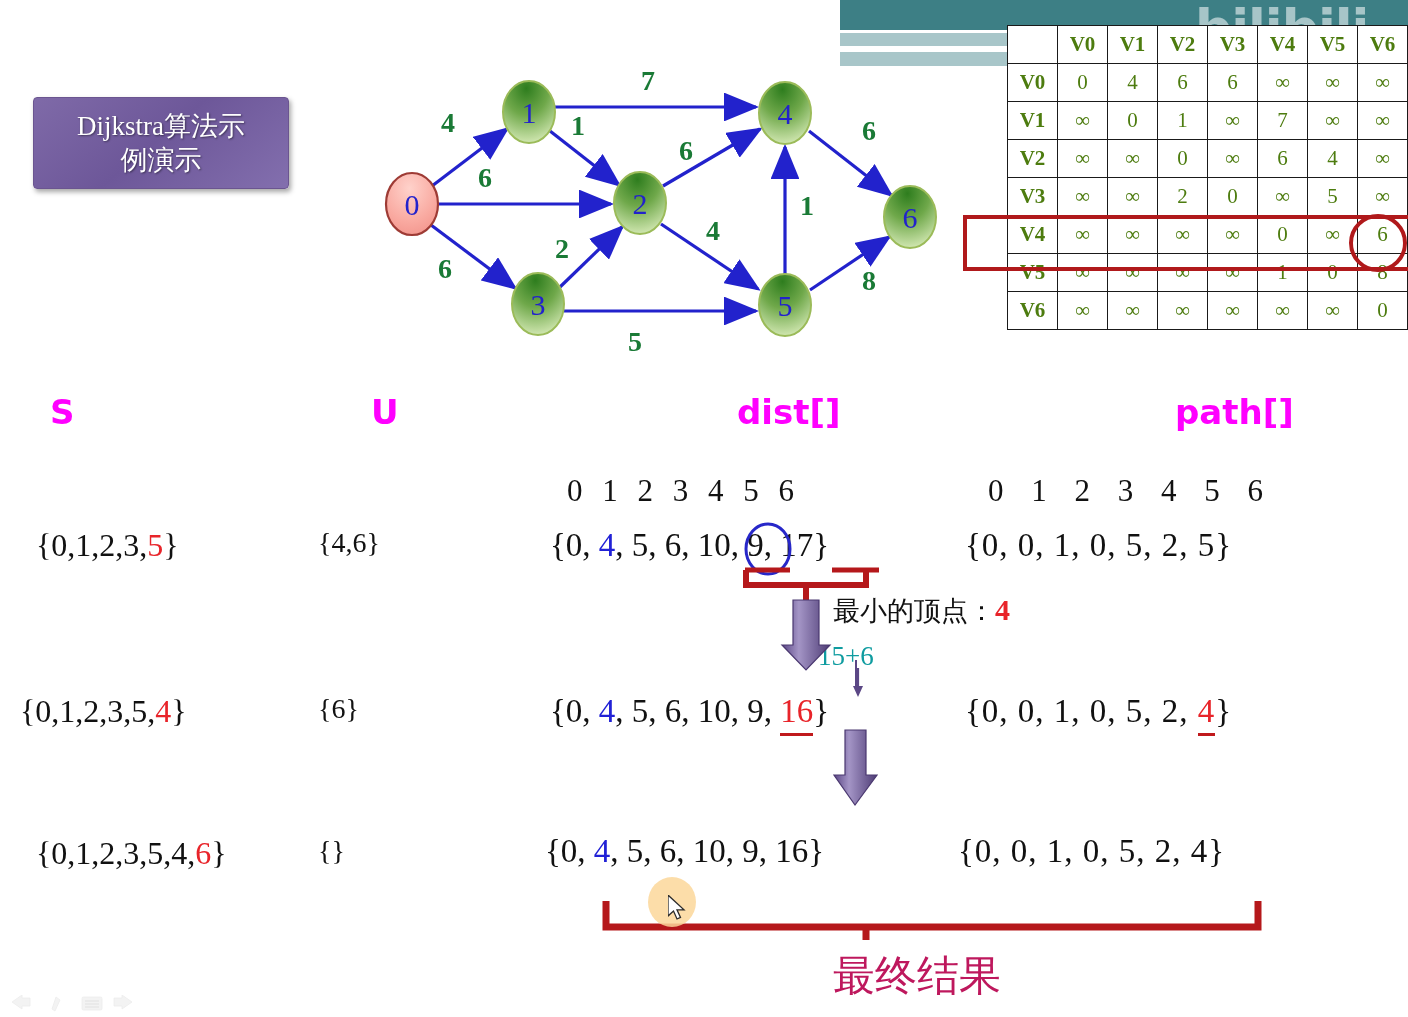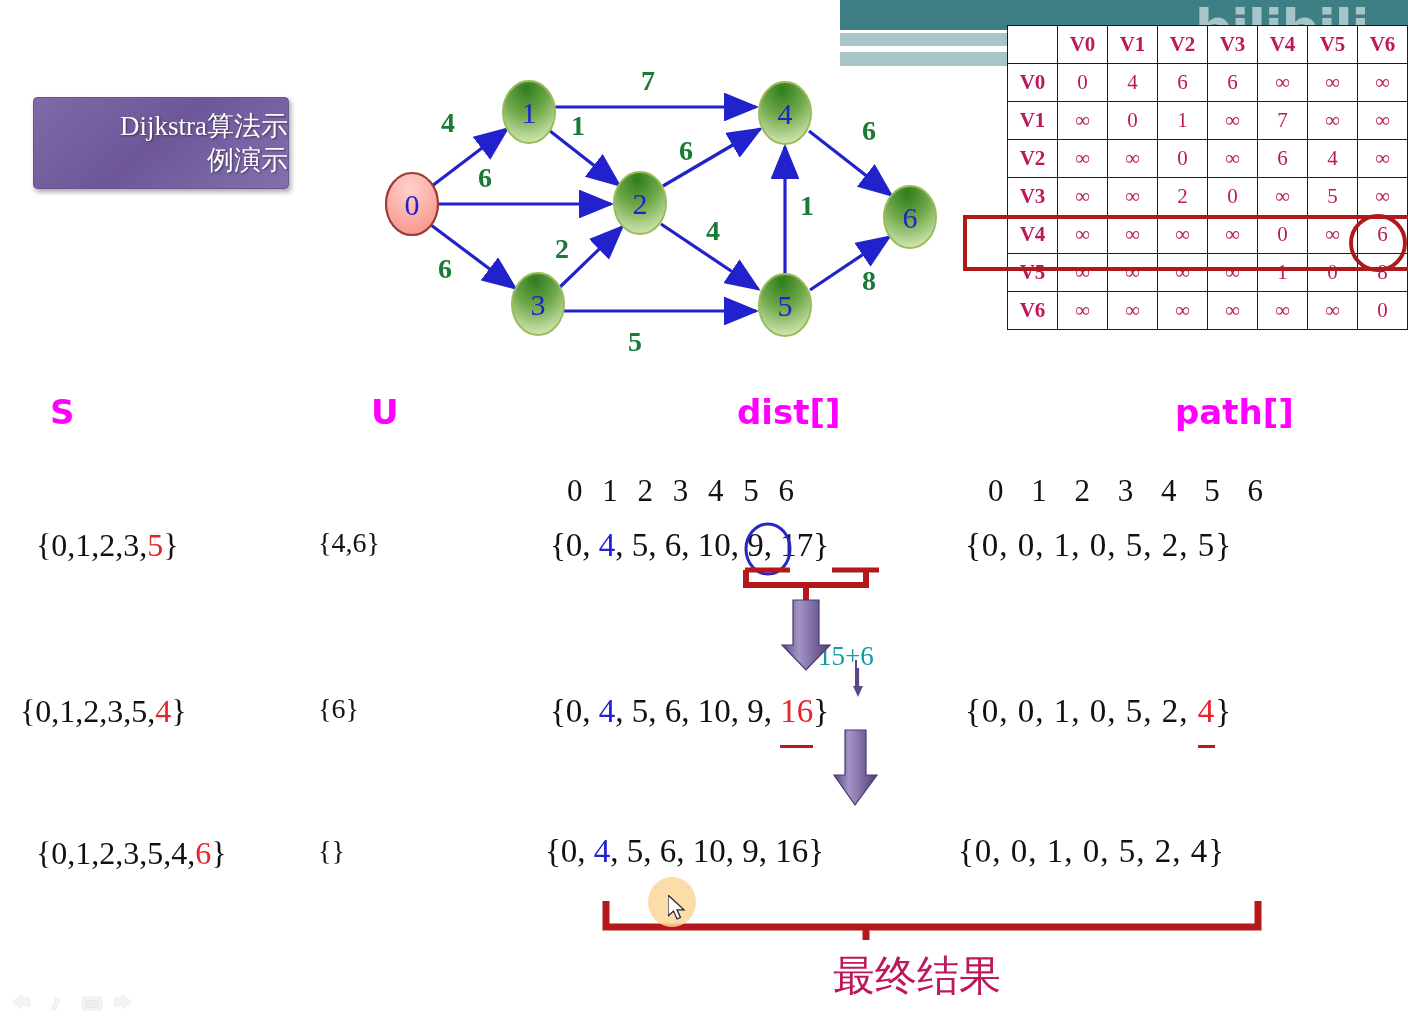--- a/index.html
+++ b/index.html
@@ -26,35 +26,35 @@
     font-family:"DejaVu Sans",sans-serif;font-size:52px;font-weight:bold;
     color:rgba(255,255,255,.55);letter-spacing:-1px;white-space:nowrap;
   }
 
   
   .title-plate{
     position:absolute;left:33px;top:97px;width:254px;height:90px;
     background:linear-gradient(140deg,#7f6aa8 0%,#6d5799 48%,#836fae 100%);
     border:1px solid #6b5590;border-radius:4px;
     box-shadow:2px 3px 5px rgba(0,0,0,.35);
-    display:flex;flex-direction:column;align-items:flex-end;justify-content:center;
+    display:flex;flex-direction:column;align-items:center;justify-content:center;
     color:#ffffff;font-family:"Liberation Serif",serif;font-size:27px;line-height:1.26;
     text-shadow:1px 1px 2px rgba(0,0,0,.45);
   }
   .title-plate span{display:block;text-align:center;white-space:nowrap;}
 
   
   .graph{position:absolute;left:370px;top:55px;width:600px;height:310px;}
   .graph svg{display:block;}
   .nodelbl{font-family:"Liberation Serif",serif;font-size:30px;fill:#2222cc;}
   .edgelbl{font-family:"Liberation Serif",serif;font-size:28px;fill:#1a7a36;font-weight:bold;}
 
   
   .matrix{position:absolute;left:1007px;top:25px;border-collapse:collapse;
-          font-family:"Liberation Serif",serif;font-size:21px;color:#be185d;padding-left:16px;}
+          font-family:"Liberation Serif",serif;font-size:21px;color:#4d7c0f;padding-left:16px;}
   .matrix td,.matrix th{
     border:1.6px solid #1a1a1a;width:55px;height:37px;text-align:center;
     font-weight:normal;padding:0;background:#fff;
   }
   .matrix th{font-weight:bold;}
   .matrix td.rh{font-weight:bold;}
   .matrix td.blank{border-left:1.6px solid #1a1a1a;}
   .hl-box{position:absolute;left:963px;top:215px;width:442px;height:48px;
           border:4px solid #b0191b;pointer-events:none;}
   .hl-circ{position:absolute;left:1349px;top:214px;width:50px;height:50px;
@@ -73,21 +73,21 @@
   }
 
   
   .cell{position:absolute;font-family:"Liberation Serif",serif;color:#111;white-space:nowrap;}
   .s-cell{font-size:32px;}
   .u-cell{font-size:28px;}
   .d-cell{font-size:33px;}
   .p-cell{font-size:33px;letter-spacing:1px;}
   .red{color:#e8242a;}
   .blue{color:#2121d6;}
-  .ul-red{border-bottom:3px solid #c0191c;padding-bottom:16px;}
+  .ul-red{border-bottom:3px solid #c0191c;padding-bottom:4px;}
 
   
   .ann{position:absolute;font-family:"Liberation Serif",serif;font-size:27px;color:#111;white-space:nowrap;}
   .ann .vtx{color:#e8242a;font-size:30px;font-weight:bold;}
   .calc{position:absolute;font-family:"Liberation Serif",serif;font-size:27px;color:#0f9ca0;white-space:nowrap;}
   .final{position:absolute;font-family:"DejaVu Sans",sans-serif;font-size:42px;color:#be185d;white-space:nowrap;}
 
   .ov{position:absolute;left:0;top:0;width:1408px;height:1017px;pointer-events:none;}
 
   
@@ -297,20 +297,23 @@
 
   <div class="cell s-cell" style="left:36px;top:835px;">
     <span>{0,1,2,3,5,4,</span><span class="red">6</span><span>}</span>
   </div>
   <div class="cell u-cell" style="left:318px;top:835px;">{}</div>
   <div class="cell d-cell" style="left:545px;top:833px;">
     <span>{0, </span><span class="blue">4</span><span>, 5, 6, 10, 9, 16}</span>
   </div>
   <div class="cell p-cell" style="left:958px;top:833px;">{0, 0, 1, 0, 5, 2, 4}</div>
 
+  <div class="ann" style="left:833px;top:593px;">
+    <span>最小的顶点：</span><span class="vtx">4</span>
+  </div>
   <div class="calc" style="left:818px;top:641px;">15+6</div>
   <div class="final" style="left:833px;top:948px;">最终结果</div>
 
   <svg class="ov" viewBox="0 0 1408 1017">
     <defs>
       <linearGradient id="pArrow" x1="0" y1="0" x2="1" y2="0">
         <stop offset="0%" stop-color="#5b4785"></stop>
         <stop offset="35%" stop-color="#a495c6"></stop>
         <stop offset="100%" stop-color="#4e3c75"></stop>
       </linearGradient>

